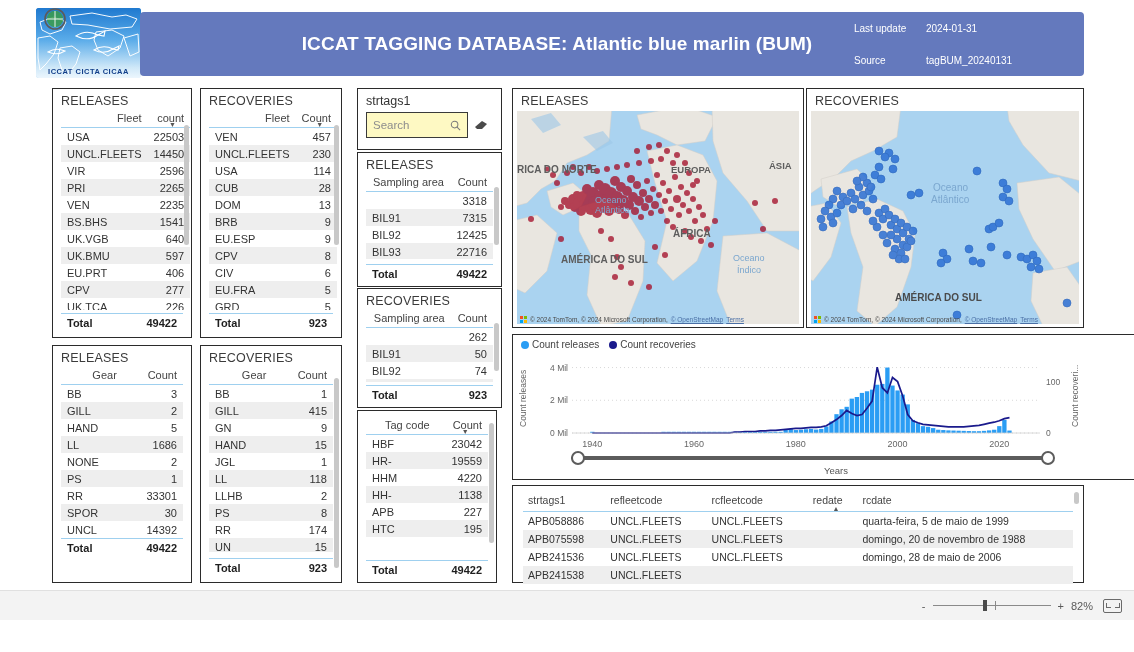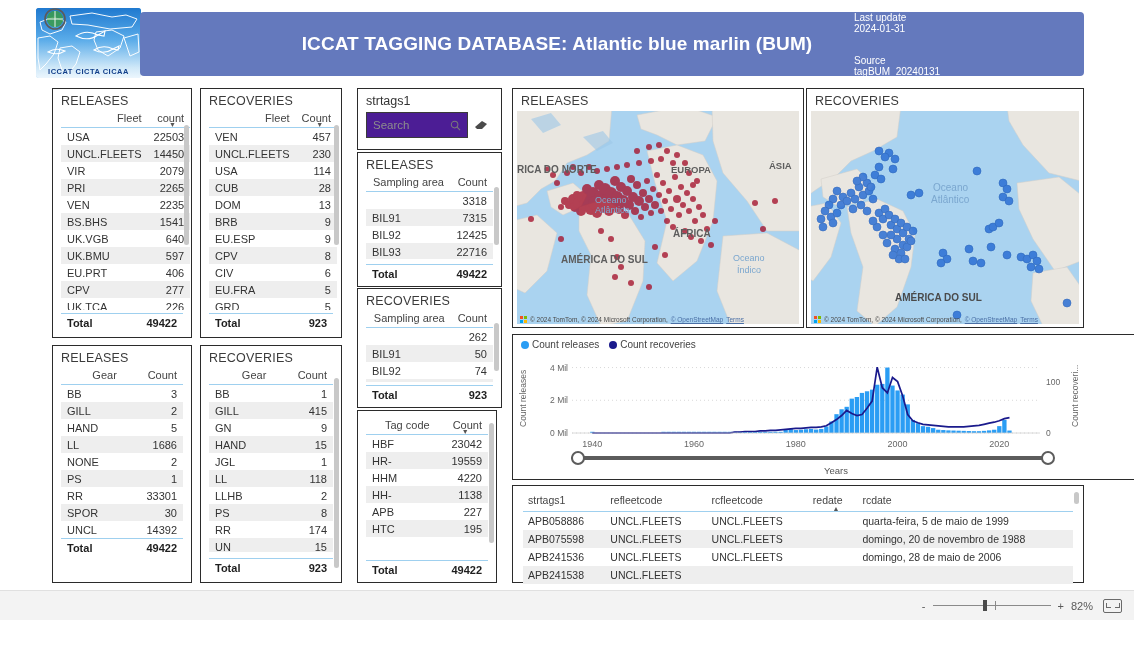--- a/index.html
+++ b/index.html
@@ -23,21 +23,21 @@
     position:absolute; left:140px; top:12px; width:944px; height:64px;
     background:#6479bd; border-radius:4px;
     display:flex; align-items:center;
   }
   .hdr-title {
     flex:1; text-align:center; color:#ffffff;
     font-size:19px; font-weight:bold; letter-spacing:.1px;
     padding-left:120px;
   }
   .hdr-meta { width:230px; padding-right:6px; font-size:10px; color:#ffffff; }
-  .hdr-meta .row { display:flex; margin:21px 0;flex-direction:column; }
+  .hdr-meta .row { display:flex; margin:21px 0; }
   .hdr-meta .k { width:72px; }
   .hdr-meta .v { }
 
   
   .logo {
     position:absolute; left:36px; top:8px; width:105px; height:70px;
     border-radius:3px; overflow:hidden;
     background:linear-gradient(170deg,#2b7fd4 0%,#53a5e8 40%,#9fd2f3 75%,#e8f4fc 100%);
   }
   .logo svg { display:block; }
@@ -73,21 +73,21 @@
   .sortcaret { position:absolute; left:50%; bottom:-1px; font-size:7px; color:#555; }
   .tbl-wrap { position:relative; padding:0 8px 0 8px; overflow:hidden; }
   .scrollbar {
     position:absolute; right:2px; width:5px; border-radius:3px; background:#c8c8c8;
   }
 
   
   .slicer-head { font-size:12.5px; color:#333; padding:5px 0 4px 8px; }
   .searchrow { display:flex; align-items:center; padding:0 7px 6px 8px; }
   .searchbox {
-    flex:1; height:26px; border:1.3px solid #3a3a3a; background:#4c1d95;
+    flex:1; height:26px; border:1.3px solid #3a3a3a; background:#fef9c3;
     display:flex; align-items:center; padding:0 6px; color:#8d8d8d; font-size:11.5px;
   }
   .searchbox .ph { flex:1; }
   .eraser { width:26px; display:flex; align-items:center; justify-content:center; }
 
   
   .map-body { position:absolute; left:4px; right:4px; top:22px; bottom:3px; overflow:hidden; background:#5eead4; }
   .map-attr {
     position:absolute; left:3px; bottom:1px; font-size:6.5px; color:#4a4a4a;
     white-space:nowrap; display:flex; align-items:center; gap:3px;
@@ -220,21 +220,21 @@
               <tr>
                 <td>USA</td>
                 <td class="num">22503</td>
               </tr>
               <tr class="alt">
                 <td>UNCL.FLEETS</td>
                 <td class="num">14450</td>
               </tr>
               <tr>
                 <td>VIR</td>
-                <td class="num">2079</td>
+                <td class="num">2596</td>
               </tr>
               <tr class="alt">
                 <td>PRI</td>
                 <td class="num">2265</td>
               </tr>
               <tr>
                 <td>VEN</td>
                 <td class="num">2235</td>
               </tr>
               <tr class="alt">

